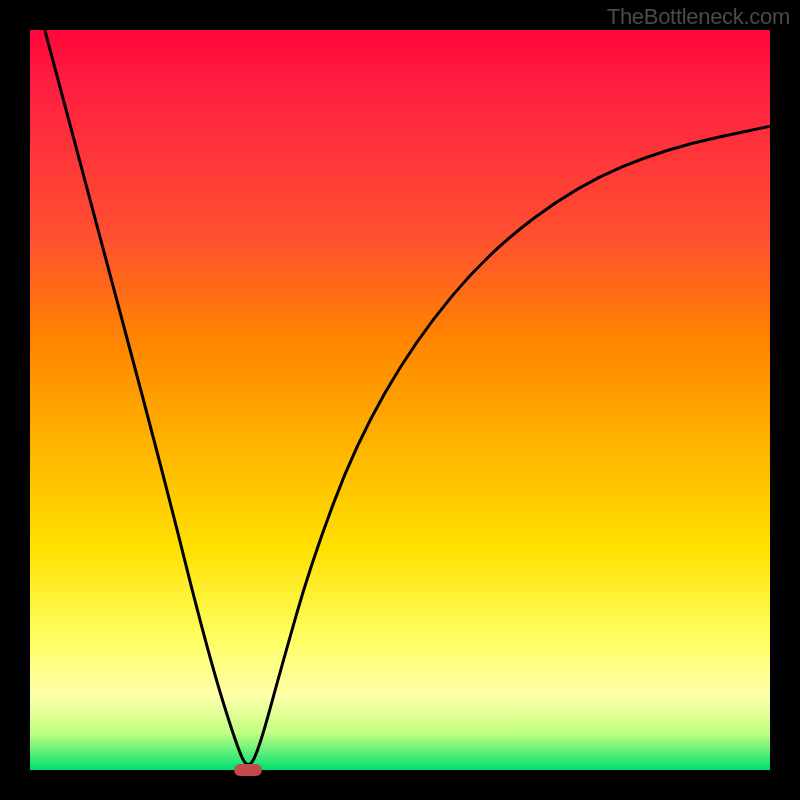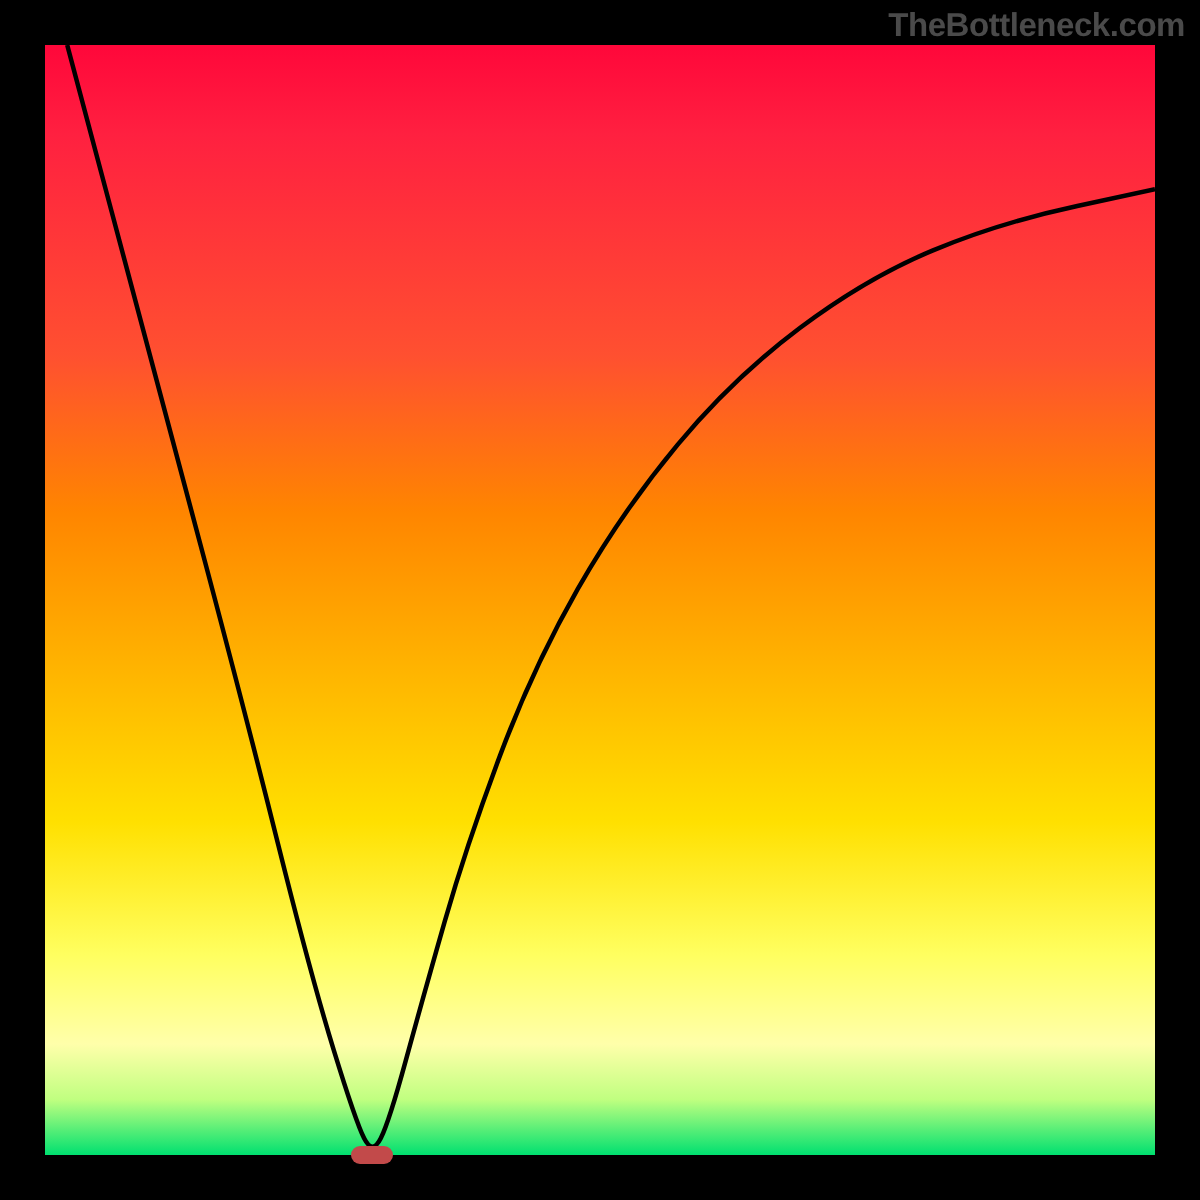--- a/index.html
+++ b/index.html
@@ -38,21 +38,21 @@
       #c0ff80 95%,
       #00e070 100%
     );
   }
   .watermark {
     position: absolute;
     top: 4px;
     right: 10px;
     color: #4a4a4a;
     font-size: 22px;
-    font-weight: 700;
+    font-weight: 400;
     letter-spacing: -0.3px;
     z-index: 10;
   }
   svg.curve {
     position: absolute;
     left: 0;
     top: 0;
     width: 100%;
     height: 100%;
     z-index: 5;

